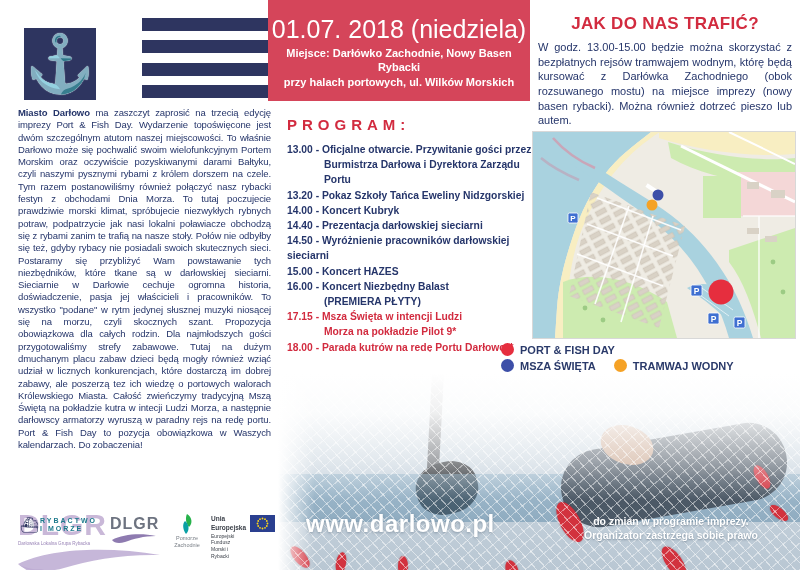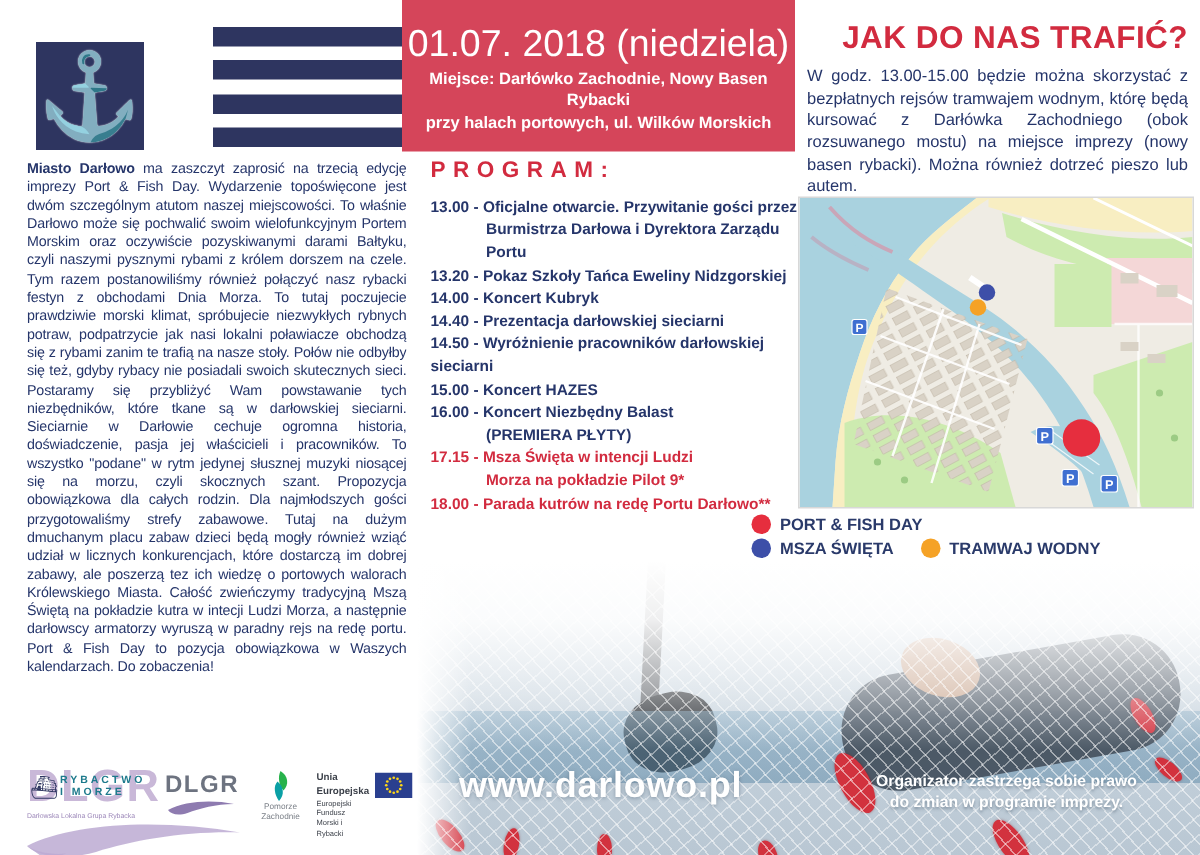--- a/index.html
+++ b/index.html
@@ -16,31 +16,31 @@
 
   
   .banner{left:268px;top:0;width:262px;height:101px;background:#d5455a;color:#fff;
           text-align:center;box-sizing:border-box;padding-top:13px;}
   .banner .l1{font-size:10.5px;font-weight:bold;letter-spacing:.2px;}
   .banner .date{font-size:25px;font-weight:normal;margin:2px 0 2px;}
   .banner .l3,.banner .l4{font-size:11px;font-weight:bold;line-height:1.3;}
 
   
   .directions{left:538px;top:14px;width:254px;}
-  .directions h1{margin:0 0 6px;text-align:right;font-size:21px;font-weight:bold;color:#d22b3f;letter-spacing:.3px;}
+  .directions h1{margin:0 0 6px;text-align:center;font-size:17px;font-weight:bold;color:#d22b3f;letter-spacing:.3px;}
   .directions p{margin:0;font-size:11px;line-height:1.33;text-align:justify;}
 
   
   .intro{left:18px;top:107px;width:253px;height:402px;font-size:9.5px;line-height:12.3px;
          text-align:justify;letter-spacing:-0.1px;overflow:hidden;}
   .intro b{font-weight:bold;}
 
   
   .program{left:287px;top:105px;width:248px;}
-  .program h2{margin:0 0 9px;color:#d22b3f;font-size:15px;font-weight:bold;letter-spacing:5px;}
+  .program h2{margin:11px 0 9px;color:#d22b3f;font-size:15px;font-weight:bold;letter-spacing:5px;}
   .p-item{font-weight:bold;font-size:10.3px;line-height:15.2px;}
   .p-cont{padding-left:37px;}
   .footnotes{margin-top:11px;font-weight:bold;font-size:9.8px;line-height:12.6px;}
   .side-title{margin-top:13px;color:#d22b3f;font-weight:bold;font-size:10.8px;}
   .s-item{font-weight:bold;font-size:10.4px;line-height:13.2px;}
 
   
   .map-panel{left:533px;top:132px;width:262px;height:206px;outline:1px solid #d8d8d8;z-index:2;}
   .map-panel svg{display:block;width:100%;height:100%;}
   .legend{left:501px;top:343px;width:262px;z-index:3;font-size:11px;font-weight:600;color:#2a3a6a;}
@@ -250,22 +250,22 @@
     <div class="blob float" style="left:16px;top:192px;width:12px;height:26px;transform:rotate(-40deg);"></div>
     <div class="blob float" style="left:58px;top:200px;width:10px;height:22px;transform:rotate(10deg);"></div>
     <div class="blob float" style="left:120px;top:204px;width:10px;height:20px;"></div>
     <div class="blob float" style="left:228px;top:208px;width:12px;height:20px;transform:rotate(-20deg);"></div>
     <div class="blob float" style="left:388px;top:192px;width:16px;height:36px;transform:rotate(-35deg);"></div>
     <div class="blob float" style="left:478px;top:112px;width:12px;height:26px;transform:rotate(-30deg);"></div>
     <div class="blob float" style="left:496px;top:150px;width:10px;height:22px;transform:rotate(-50deg);"></div>
   </div>
   <div class="abs website">www.darlowo.pl</div>
   <div class="abs disclaimer">
+    <div>do zmian w programie imprezy.</div>
     <div>Organizator zastrzega sobie prawo</div>
-    <div>do zmian w programie imprezy.</div>
   </div>
 
   <div class="abs logos">
     <div class="logo1">
       <div class="acr">DLGR</div>
       <div class="ship">⛴</div>
       <div class="ov">
         <div>RYBACTWO</div>
         <div>I MORZE</div>
       </div>

